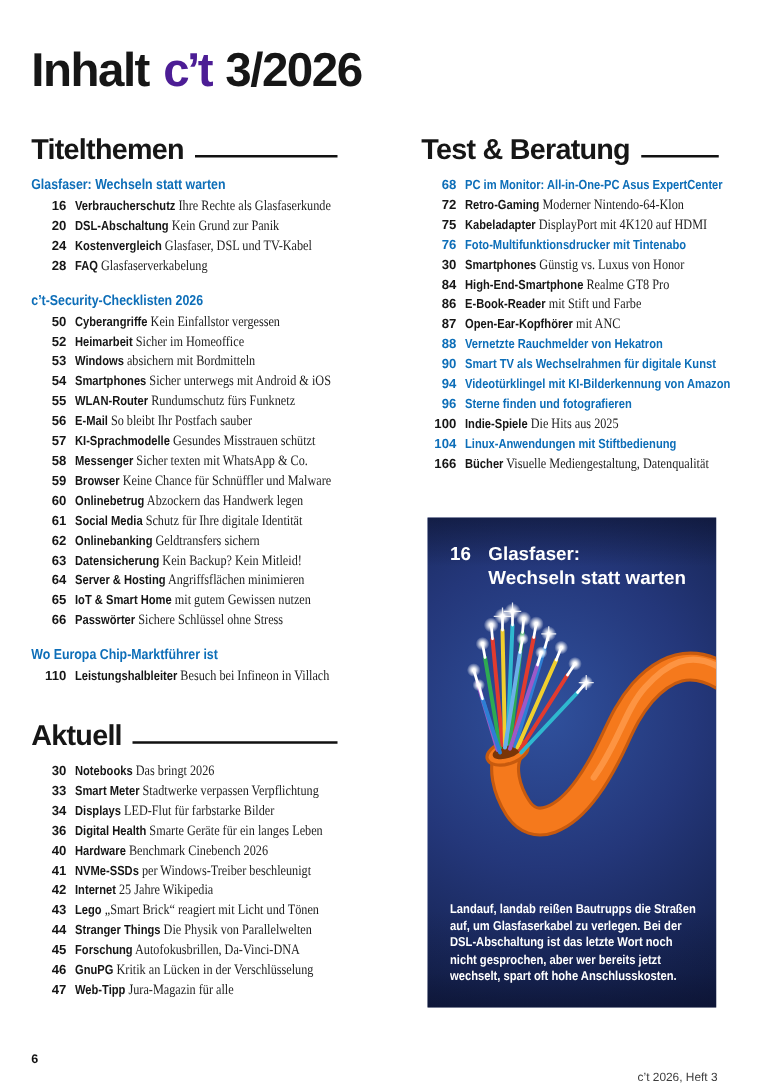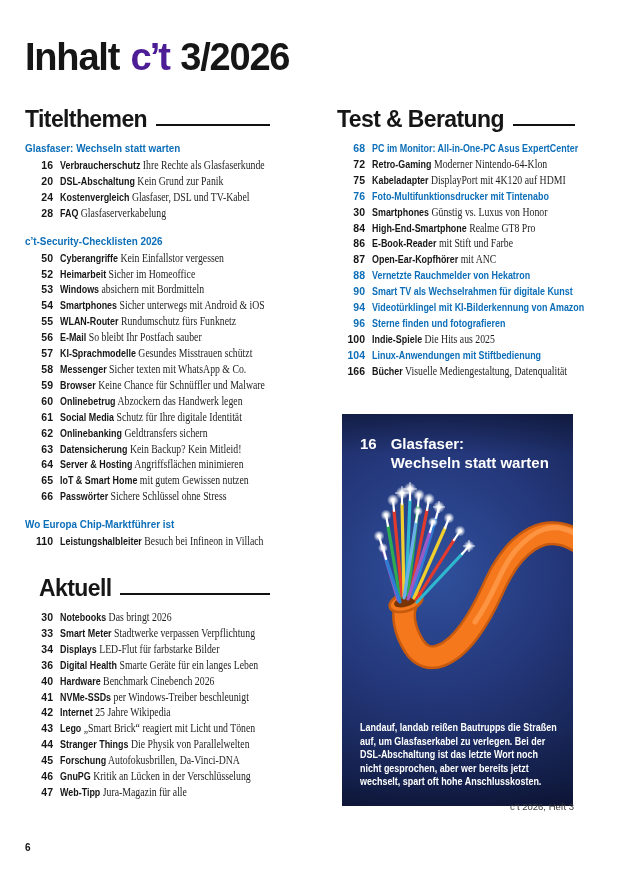--- a/index.html
+++ b/index.html
@@ -20,21 +20,21 @@
   
   .col{position:absolute;top:106px;}
   .col-left{left:25px;width:245px;}
   .col-right{left:337px;width:238px;}
   h2.sec{
     display:flex;align-items:flex-end;margin:0 0 9px 0;
     font-size:23px;font-weight:700;letter-spacing:-0.6px;line-height:26px;
     white-space:nowrap;
   }
   h2.sec .rule{flex:1;border-bottom:2px solid #111;margin-left:9px;transform:translateY(-6px);}
-  h2.sec.second{margin-top:25px;margin-left:14px;}
+  h2.sec.second{margin-top:25px;}
   .subhead{
     color:#0d6eb8;font-size:11.5px;font-weight:700;line-height:14px;
     margin:12px 0 3px 0;white-space:nowrap;
     transform:scaleX(.86);transform-origin:0 50%;
   }
   .subhead.first{margin-top:5px;}
   
   .entry{display:flex;line-height:15.9px;align-items:flex-start;}
   .entry .num{
     flex:none;width:28px;text-align:right;margin-right:7px;
@@ -64,21 +64,21 @@
   }
   .feature-head .fnum{font-size:15px;font-weight:700;margin-right:14px;line-height:19px;}
   .feature-head .ftitle{font-size:15px;font-weight:700;line-height:19px;white-space:nowrap;}
   .feature-caption{
     position:absolute;left:18px;bottom:17px;width:228px;z-index:2;
     color:#fff;font-size:10.3px;font-weight:700;line-height:13.5px;
     transform:scaleX(.87);transform-origin:0 100%;
   }
   
   .folio-left{position:absolute;left:25px;top:842px;font-size:10px;font-weight:700;color:#111;}
-  .folio-right{position:absolute;right:43px;top:801px;font-size:9.5px;color:#3c3c3c;}
+  .folio-right{position:absolute;right:43px;top:857px;font-size:9.5px;color:#3c3c3c;}
 </style>
 </head>
 <body>
 
 <h1 class="page-title">
   <span>Inhalt</span>
   <span class="logo">c’t</span>
   <span>3/2026</span>
 </h1>
 

